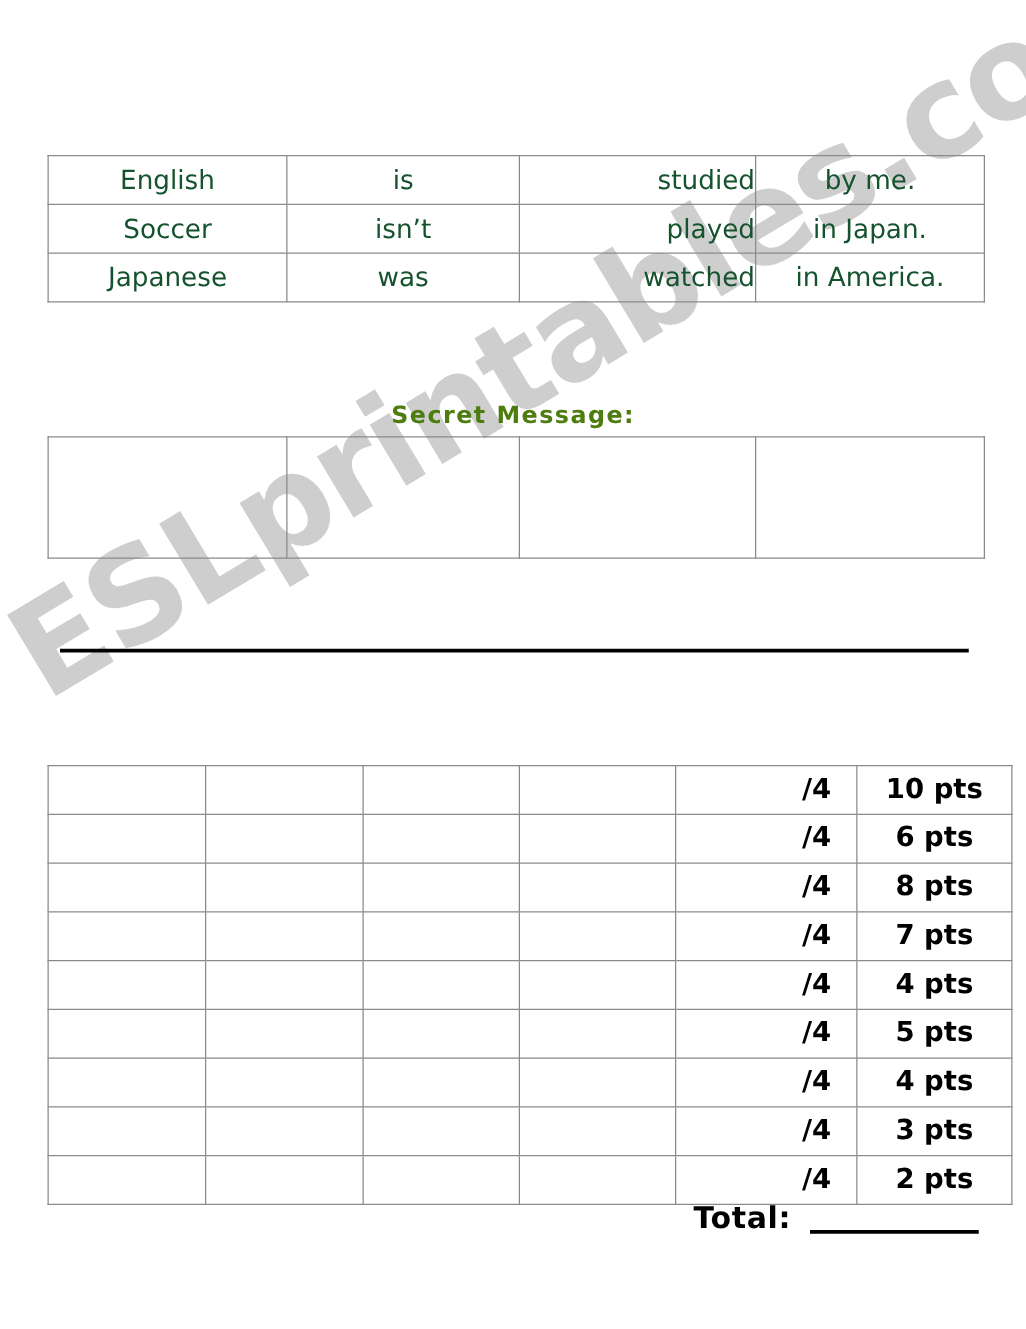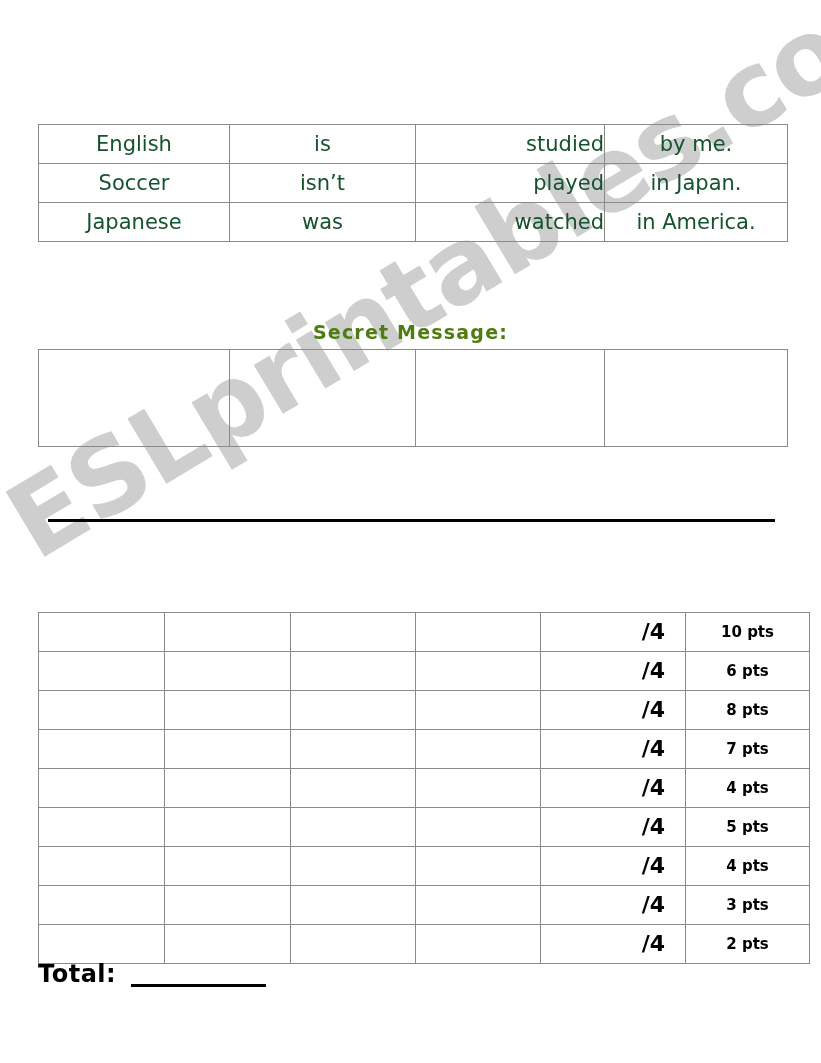--- a/index.html
+++ b/index.html
@@ -153,31 +153,31 @@
     font-family: "DejaVu Sans", sans-serif;
     font-weight: bold;
     font-size: 22px;
     color: #000000;
   }
   #table-b .b-pts {
     width: 123px;
     text-align: center;
     font-family: "DejaVu Sans", sans-serif;
     font-weight: bold;
-    font-size: 15px;
+    font-size: 22px;
     color: #000000;
   }
 
   
   #total-row {
     position: absolute;
     left: 38px;
     top: 960px;
     width: 745px;
-    text-align: left;
+    text-align: right;
     z-index: 10;
   }
   #total-row .total-label {
     font-family: "DejaVu Sans", sans-serif;
     font-weight: bold;
     font-size: 24px;
     letter-spacing: 0.5px;
     color: #000000;
     vertical-align: middle;
   }

